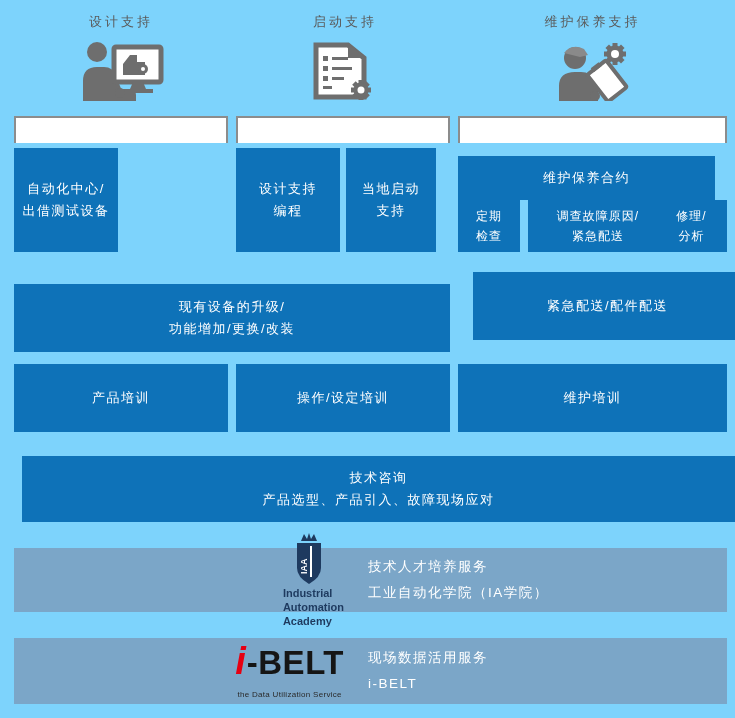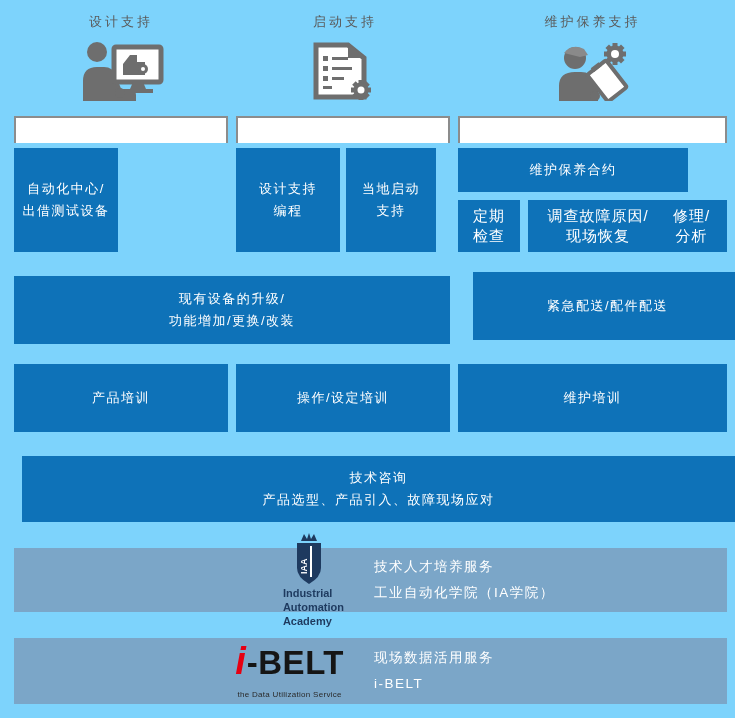--- a/index.html
+++ b/index.html
@@ -17,28 +17,28 @@
                align-items:center; justify-content:center; }
 
   
   .bracket { position:absolute; top:116px; height:27px;
              border:2px solid #8c8c8c; border-bottom:none; background:#ffffff; }
 
   
   .bbox { position:absolute; background:#0e72b8; color:#ffffff;
           display:flex; flex-direction:column; align-items:center; justify-content:center;
           text-align:center; font-size:13px; letter-spacing:1.5px; line-height:22px; }
-  .bbox.small { font-size:15px; letter-spacing:1px; line-height:20px; }
+  .bbox.small { font-size:12px; letter-spacing:1px; line-height:20px; }
   .line { display:block; }
 
   
   .banner { position:absolute; left:14px; width:713px; background:#7ba6c8;
             display:flex; align-items:center; }
   .banner .logo-area { width:330px; display:flex; align-items:center; justify-content:flex-end; }
-  .banner .cn-text { margin-left:30px; color:#ffffff; font-size:13.5px;
+  .banner .cn-text { margin-left:24px; color:#ffffff; font-size:13.5px;
                      letter-spacing:1.5px; line-height:26px; }
 
   
   .iaa-logo { display:flex; align-items:center;flex-direction:column; }
   .iaa-words { margin-left:8px; color:#1e3a5f; font-size:11px; font-weight:bold; line-height:14px; }
 
   
   .ibelt-logo { text-align:center; }
   .ibelt-main { white-space:nowrap; line-height:34px; }
   .ibelt-i { font-style:italic; font-weight:bold; color:#e60012; font-size:38px; margin-right:1px; }
@@ -132,37 +132,37 @@
 
   <div class="bbox" style="left:236px;top:148px;width:104px;height:104px">
     <span class="line">设计支持</span>
     <span class="line">编程</span>
   </div>
   <div class="bbox" style="left:346px;top:148px;width:90px;height:104px">
     <span class="line">当地启动</span>
     <span class="line">支持</span>
   </div>
 
-  <div class="bbox" style="left:458px;top:148px;width:230px;height:44px">
+  <div class="bbox" style="left:458px;top:156px;width:257px;height:44px">
     <span class="line">维护保养合约</span>
   </div>
   <div class="bbox small" style="left:458px;top:200px;width:62px;height:52px">
     <span class="line">定期</span>
     <span class="line">检查</span>
   </div>
   <div class="bbox small" style="left:528px;top:200px;width:140px;height:52px">
     <span class="line">调查故障原因/</span>
-    <span class="line">现场恢复</span>
+    <span class="line">紧急配送</span>
   </div>
   <div class="bbox small" style="left:656px;top:200px;width:71px;height:52px">
     <span class="line">修理/</span>
     <span class="line">分析</span>
   </div>
 
-  <div class="bbox" style="left:14px;top:276px;width:436px;height:68px">
+  <div class="bbox" style="left:14px;top:284px;width:436px;height:68px">
     <span class="line">现有设备的升级/</span>
     <span class="line">功能增加/更换/改装</span>
   </div>
   <div class="bbox" style="left:473px;top:272px;width:269px;height:68px">
     <span class="line">紧急配送/配件配送</span>
   </div>
 
   <div class="bbox" style="left:14px;top:364px;width:214px;height:68px">
     <span class="line">产品培训</span>
   </div>

